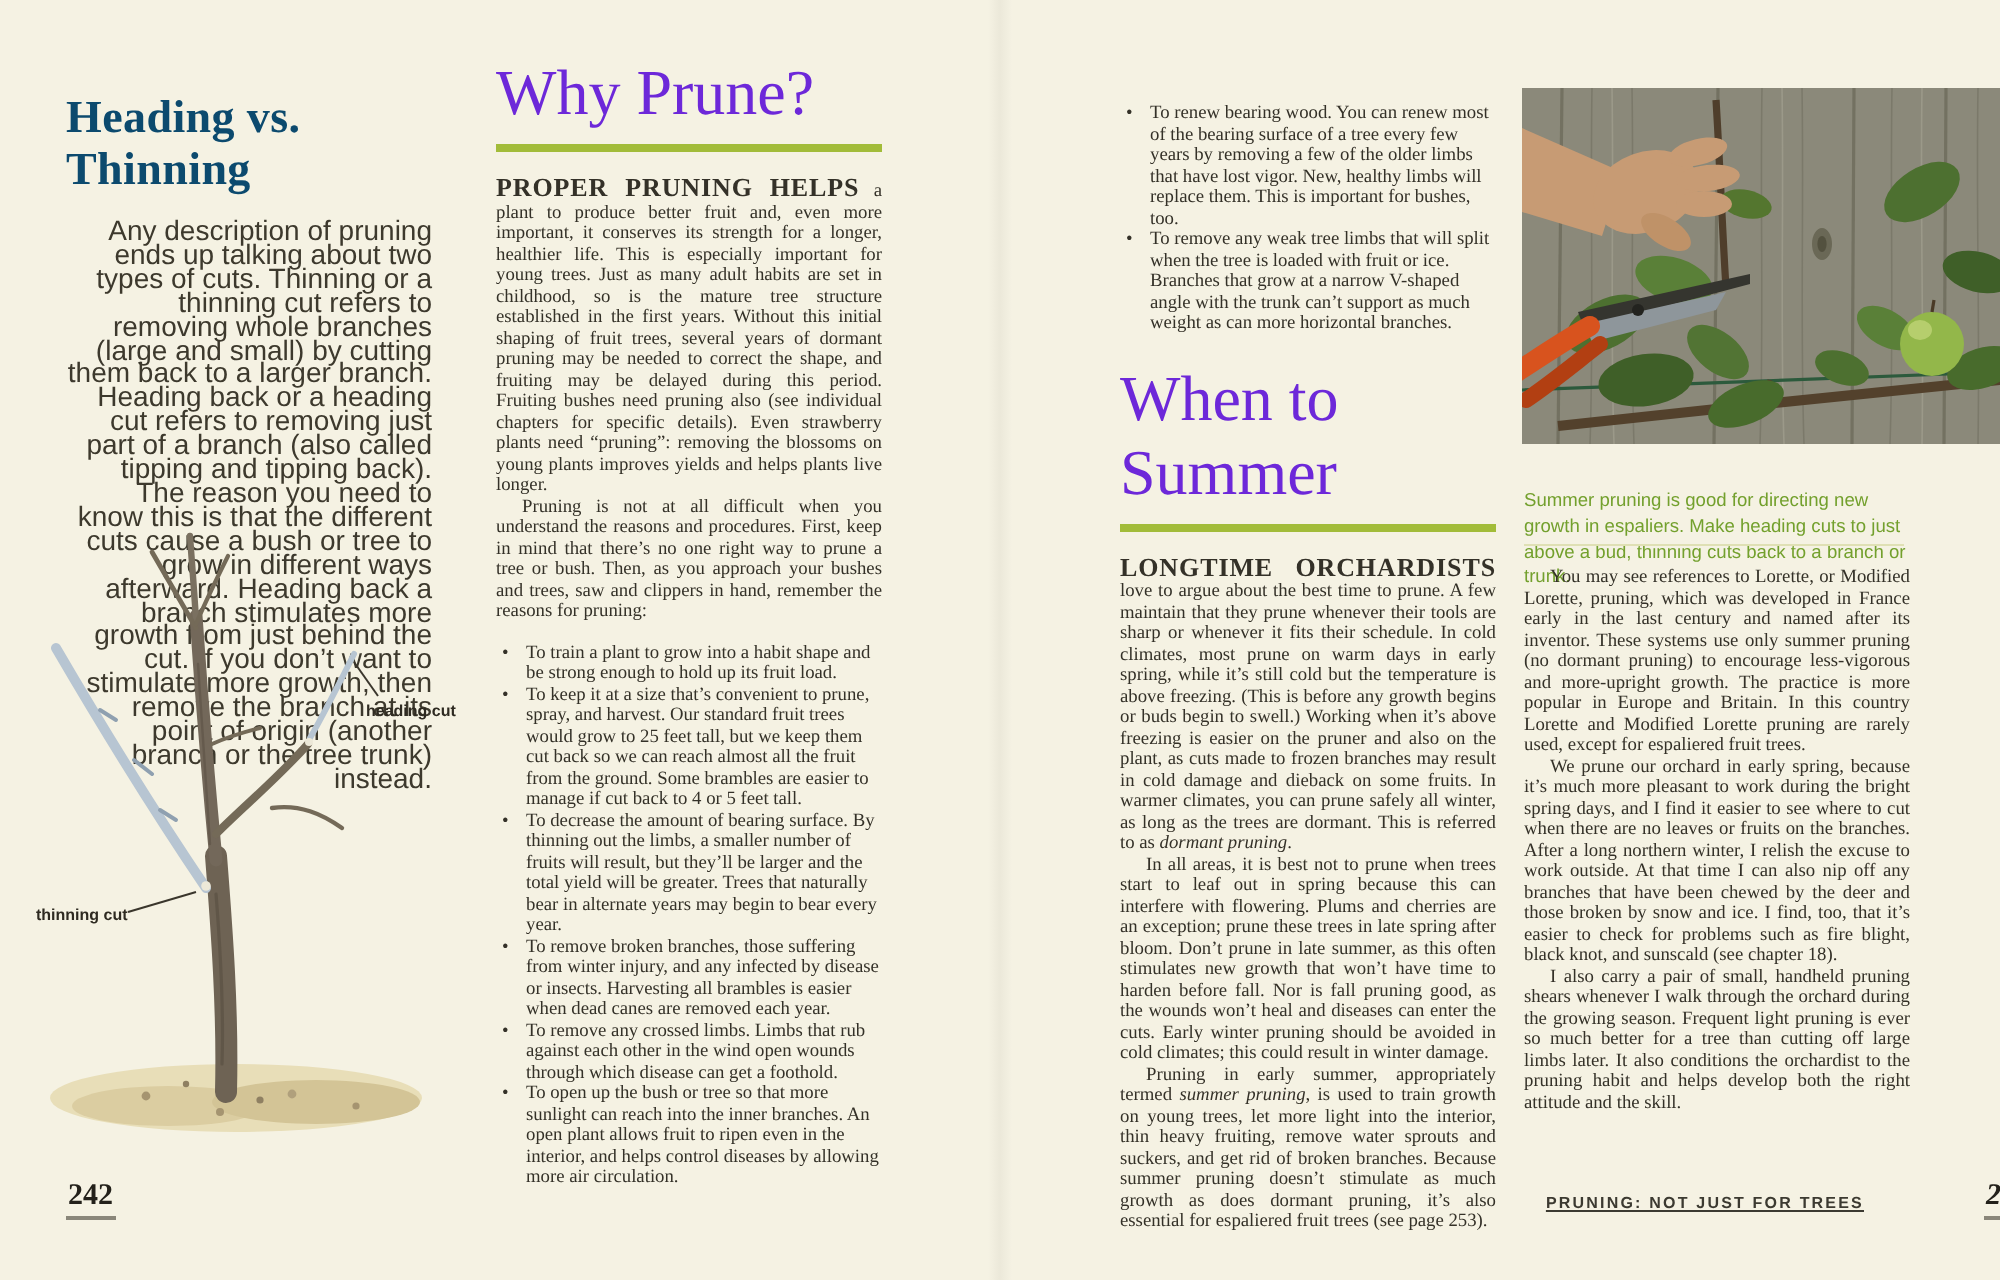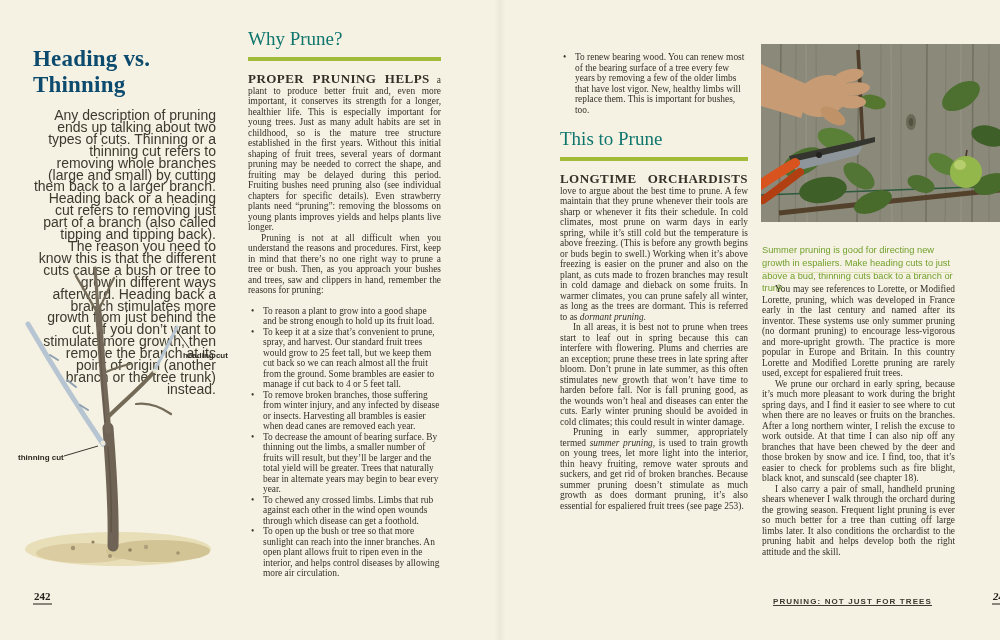--- a/index.html
+++ b/index.html
@@ -36,21 +36,21 @@
     font-size:8px;font-weight:bold;fill:#2e2a21;
   }
   
   .article-col{position:absolute;}
   .left-article{left:248px;top:28px;width:193px;}
   .col1{left:560px;top:38px;width:188px;}
   .col2{left:761px;top:44px;width:239px;}
   h1.art{
     margin:0;padding:0;
     font-family:"Liberation Serif", serif;
-    font-weight:400;font-size:19px;color:#0f766e;
+    font-weight:400;font-size:32px;color:#6d28d9;
   }
   .rule{height:4px;background:#a2bc39;margin-top:7px;}
   .body{
     margin:0;padding:0;
     font-size:9.4px;line-height:10.5px;
     text-align:justify;color:#343128;
   }
   .first-body{margin-top:13px;}
   .indent{text-indent:13px;}
   .lead{font-weight:bold;font-size:13px;letter-spacing:0.45px;}
@@ -70,21 +70,21 @@
     font-size:9.3px;line-height:12.8px;color:#73a02d;
   }
   .caption-rule{position:absolute;left:1px;top:228px;width:190px;height:1px;background:#dfe0b4;}
   .col2 .body{width:193px;}
   
   .col2-text{position:absolute;left:1px;top:240px;width:193px;}
   
   .page-num{
     position:absolute;
     font-family:"Liberation Serif", serif;
-    font-size:11px;font-weight:bold;color:#23211a;
+    font-size:15px;font-weight:bold;color:#23211a;
     border-bottom:2.5px solid #8a877a;padding:0 1px 1px 1px;
   }
   .pn-left{left:33px;top:590px;}
   .pn-right{left:992px;top:590px;font-style:italic;}
   .running-foot{
     position:absolute;left:640px;top:597px;width:292px;
     font-family:"Liberation Sans", sans-serif;
     font-size:8px;font-weight:bold;letter-spacing:1.1px;
     color:#3c3a31;text-align:right;text-transform:uppercase;text-decoration:underline;
   }
@@ -150,36 +150,37 @@
       <text class="ill-label" x="0" y="208">thinning cut</text>
     </g>
   </svg>
 
   <div class="article-col left-article">
     <h1 class="art">Why Prune?</h1>
     <div class="rule"></div>
     <p class="body first-body"><span class="lead">PROPER PRUNING HELPS</span><span> a plant to produce better fruit and, even more important, it conserves its strength for a longer, healthier life. This is especially important for young trees. Just as many adult habits are set in childhood, so is the mature tree structure established in the first years. Without this initial shaping of fruit trees, several years of dormant pruning may be needed to correct the shape, and fruiting may be delayed during this period. Fruiting bushes need pruning also (see individual chapters for specific details). Even strawberry plants need “pruning”: removing the blossoms on young plants improves yields and helps plants live longer.</span></p>
     <p class="body indent">Pruning is not at all difficult when you understand the reasons and procedures. First, keep in mind that there’s no one right way to prune a tree or bush. Then, as you approach your bushes and trees, saw and clippers in hand, remember the reasons for pruning:</p>
     <ul class="bullets">
-      <li>To reason a plant to grow into a good shape and be strong enough to hold up its fruit load.</li>
+      <li>To train a plant to grow into a habit shape and be strong enough to hold up its fruit load.</li>
       <li>To keep it at a size that’s convenient to prune, spray, and harvest. Our standard fruit trees would grow to 25 feet tall, but we keep them cut back so we can reach almost all the fruit from the ground. Some brambles are easier to manage if cut back to 4 or 5 feet tall.</li>
+      <li>To decrease the amount of bearing surface. By thinning out the limbs, a smaller number of fruits will result, but they’ll be larger and the total yield will be greater. Trees that naturally bear in alternate years may begin to bear every year.</li>
       <li>To remove broken branches, those suffering from winter injury, and any infected by disease or insects. Harvesting all brambles is easier when dead canes are removed each year.</li>
-      <li>To decrease the amount of bearing surface. By thinning out the limbs, a smaller number of fruits will result, but they’ll be larger and the total yield will be greater. Trees that naturally bear in alternate years may begin to bear every year.</li>
-      <li>To chewed any crossed limbs. Limbs that rub against each other in the wind open wounds through which disease can get a foothold.</li>
+      <li>To remove any crossed limbs. Limbs that rub against each other in the wind open wounds through which disease can get a foothold.</li>
       <li>To open up the bush or tree so that more sunlight can reach into the inner branches. An open plant allows fruit to ripen even in the interior, and helps control diseases by allowing more air circulation.</li>
     </ul>
   </div>
 
   <div class="page-num pn-left">242</div>
 
   <div class="article-col col1">
     <ul class="bullets top-bullets">
       <li>To renew bearing wood. You can renew most of the bearing surface of a tree every few years by removing a few of the older limbs that have lost vigor. New, healthy limbs will replace them. This is important for bushes, too.</li>
+      <li>To remove any weak tree limbs that will split when the tree is loaded with fruit or ice. Branches that grow at a narrow V-shaped angle with the trunk can’t support as much weight as can more horizontal branches.</li>
     </ul>
-    <h1 class="art">This to Prune</h1>
+    <h1 class="art">When to Summer</h1>
     <div class="rule"></div>
     <p class="body first-body"><span class="lead">LONGTIME ORCHARDISTS</span><span> love to argue about the best time to prune. A few maintain that they prune whenever their tools are sharp or whenever it fits their schedule. In cold climates, most prune on warm days in early spring, while it’s still cold but the temperature is above freezing. (This is before any growth begins or buds begin to swell.) Working when it’s above freezing is easier on the pruner and also on the plant, as cuts made to frozen branches may result in cold damage and dieback on some fruits. In warmer climates, you can prune safely all winter, as long as the trees are dormant. This is referred to as </span><i>dormant pruning</i><span>.</span></p>
     <p class="body indent">In all areas, it is best not to prune when trees start to leaf out in spring because this can interfere with flowering. Plums and cherries are an exception; prune these trees in late spring after bloom. Don’t prune in late summer, as this often stimulates new growth that won’t have time to harden before fall. Nor is fall pruning good, as the wounds won’t heal and diseases can enter the cuts. Early winter pruning should be avoided in cold climates; this could result in winter damage.</p>
     <p class="body indent"><span>Pruning in early summer, appropriately termed </span><i>summer pruning</i><span>, is used to train growth on young trees, let more light into the interior, thin heavy fruiting, remove water sprouts and suckers, and get rid of broken branches. Because summer pruning doesn’t stimulate as much growth as does dormant pruning, it’s also essential for espaliered fruit trees (see page 253).</span></p>
   </div>
 
   <div class="article-col col2">
     <div class="photo">
       <svg viewBox="0 0 239 178" width="239" height="178" aria-hidden="true">
 

